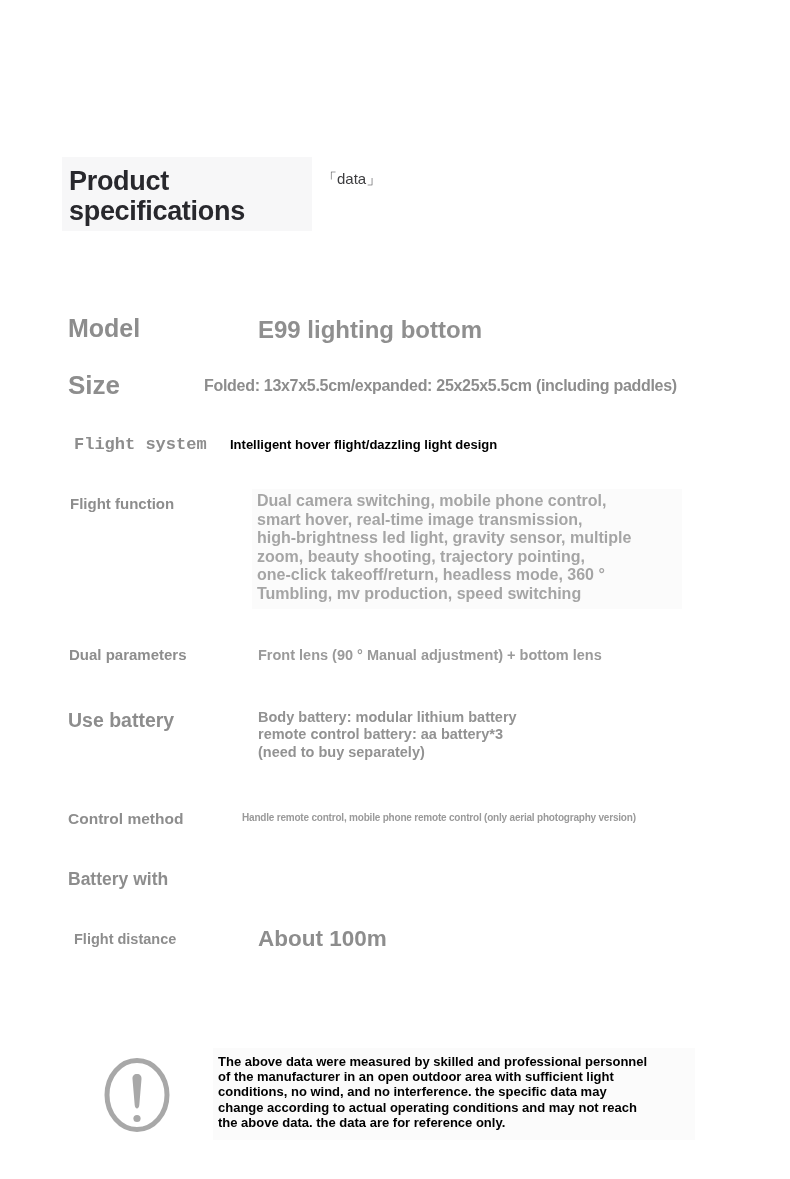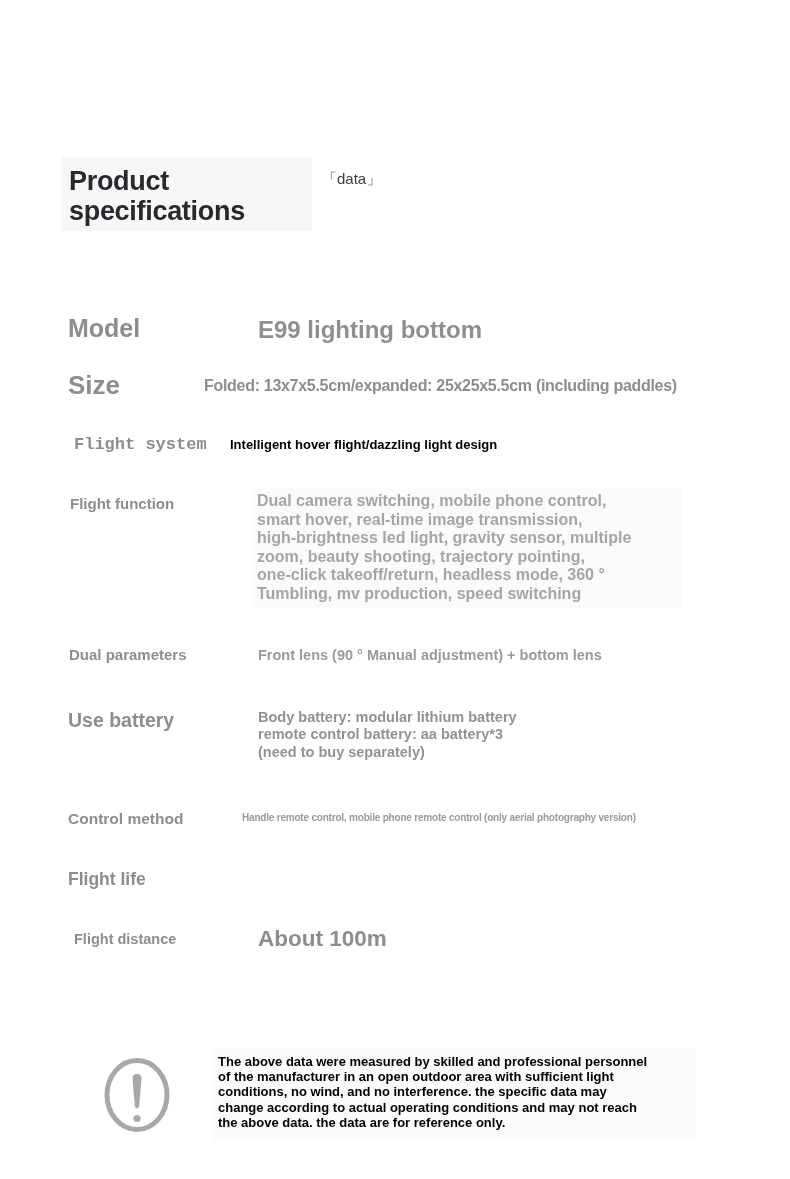--- a/index.html
+++ b/index.html
@@ -105,21 +105,21 @@
   <div class="abs val r4v">Front lens (90 ° Manual adjustment) + bottom lens</div>
 
   <div class="abs lbl r5l">Use battery</div>
   <div class="abs val r5v">Body battery: modular lithium battery
 remote control battery: aa battery*3
 (need to buy separately)</div>
 
   <div class="abs lbl r6l">Control method</div>
   <div class="abs val r6v">Handle remote control, mobile phone remote control (only aerial photography version)</div>
 
-  <div class="abs lbl r7l">Flight life</div>
+  <div class="abs lbl r7l">Battery with</div>
 
   <div class="abs lbl r8l">Flight distance</div>
   <div class="abs val r8v">About 100m</div>
 
   <div class="abs warning-icon-box">
     <svg width="66" height="78" viewBox="0 0 66 78" xmlns="http://www.w3.org/2000/svg">
       <ellipse cx="33" cy="38" rx="30" ry="34.5" fill="none" stroke="#a8a8a8" stroke-width="5"></ellipse>
       <path d="M33 17 C36 17 37.8 19 37.5 22 L35.3 48 C35.1 50.3 34.1 51.5 33 51.5 C31.9 51.5 30.9 50.3 30.7 48 L28.5 22 C28.2 19 30 17 33 17 Z" fill="#a8a8a8"></path>
       <circle cx="33" cy="61.5" r="3.6" fill="#a8a8a8"></circle>
     </svg>

